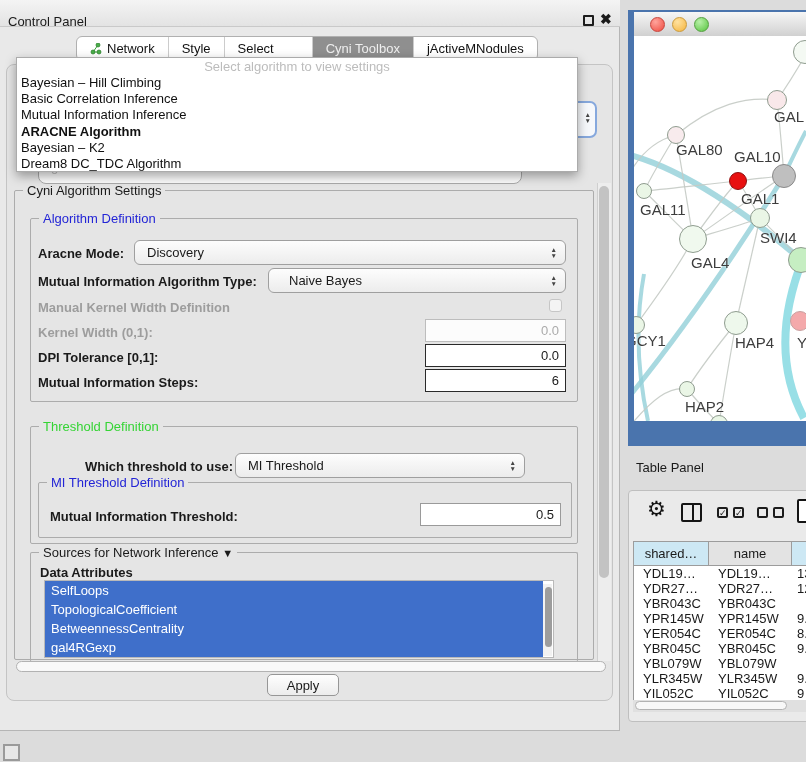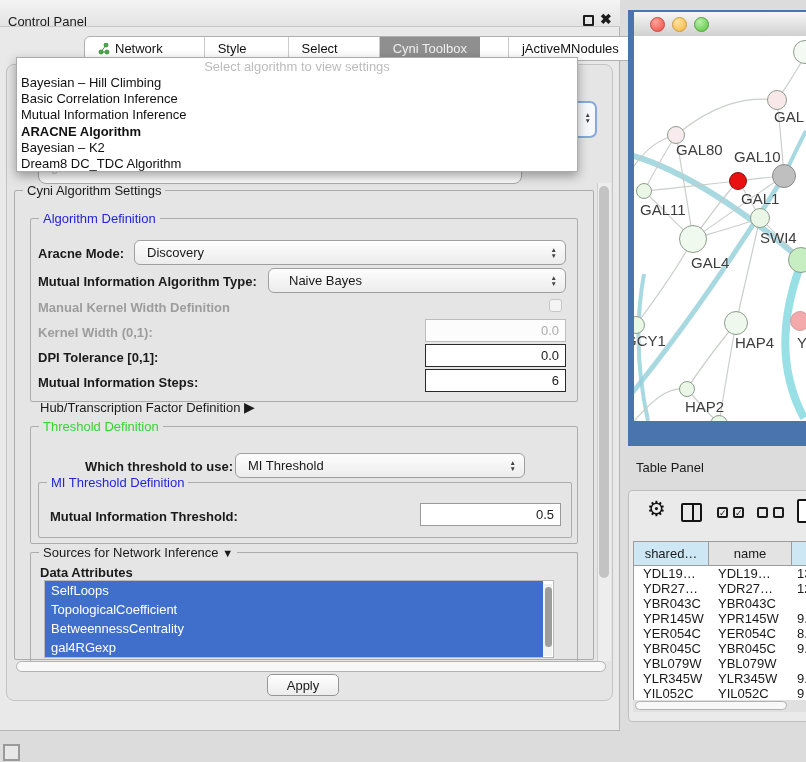--- a/index.html
+++ b/index.html
@@ -17,22 +17,22 @@
   #cp-title{left:8px;top:14px;font-size:13px;}
   #cp-float{left:583px;top:15px;width:11px;height:11px;border:2px solid #1d1d1d;border-radius:1px;}
   #cp-close{left:600px;top:11px;font-size:14px;font-weight:bold;}
 
   
   .seg-bar{display:flex;background:#ffffff;border:1px solid #b0b0b0;border-radius:6px;
            overflow:hidden;font-size:13px;}
   .seg{display:flex;align-items:center;gap:5px;padding:0 13px;border-left:1px solid #cccccc;
        white-space:nowrap;color:#111;}
   .seg:first-child{border-left:none;}
-  .seg.sel{background:#8f8f8f;color:#efefef;}
-  #tab-bar{left:84px;top:36px;height:25px;gap:28px;}
+  .seg.sel{background:#8f8f8f;color:#efefef;margin-left:25px;}
+  #tab-bar{left:76px;top:36px;height:25px;}
   #bottom-tab-bar{left:146px;top:707px;height:24px;}
 
   
   #content-panel{left:6px;top:64px;width:607px;height:637px;background:#e5e5e5;
                  border:1px solid #c4c4c4;border-radius:8px;}
 
   
   #algo-popup{left:16px;top:57px;width:562px;height:115px;background:#ffffff;
               border:1px solid #ababab;box-shadow:0 4px 10px rgba(0,0,0,.35);
               z-index:50;font-size:13px;padding-top:1px;}
@@ -232,24 +232,20 @@
     <div class="lbl b" style="left:26px;top:168px;">DPI Tolerance [0,1]:</div>
     <div class="field focus" style="left:413px;top:162px;width:141px;height:23px;">
       <span>0.0</span>
     </div>
 
     <div class="lbl b" style="left:26px;top:193px;">Mutual Information Steps:</div>
     <div class="field focus" style="left:413px;top:187px;width:141px;height:23px;">
       <span>6</span>
     </div>
 
-    <div class="lbl" style="left:28px;top:217px;">
-      <span>Hub/Transcription Factor Definition</span>
-      <span class="tri" style="font-size:14px;">▶</span>
-    </div>
 
     <div class="grp" style="left:18px;top:244px;width:548px;height:118px;">
       <span class="grp-legend legend-green">Threshold Definition</span>
     </div>
     <div class="lbl b" style="left:73px;top:277px;">Which threshold to use:</div>
     <div class="combo" style="left:223px;top:271px;width:290px;height:25px;">
       <span>MI Threshold</span>
       <span class="spin">
           <span>▲</span>
           <span>▼</span>

